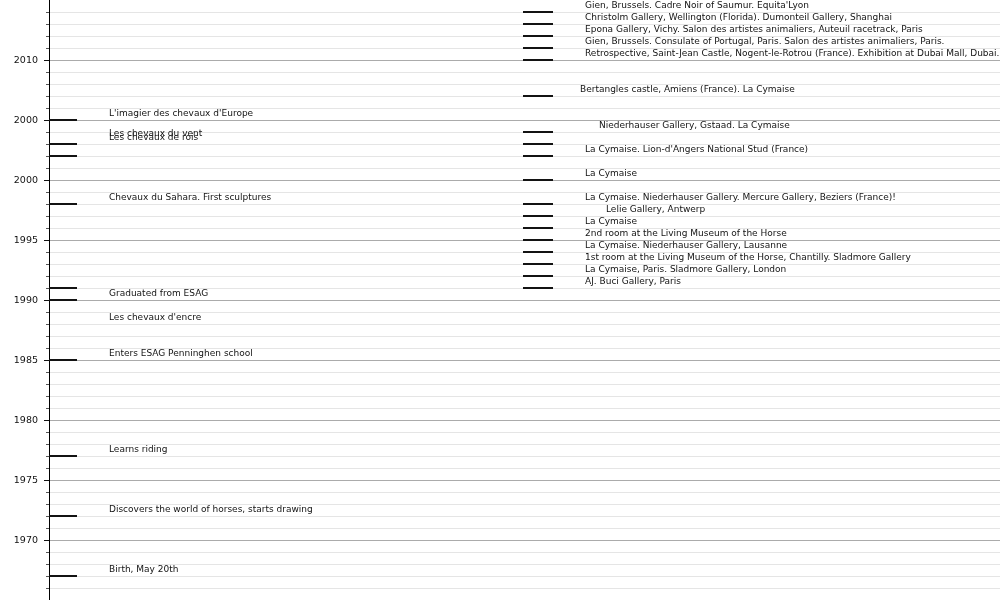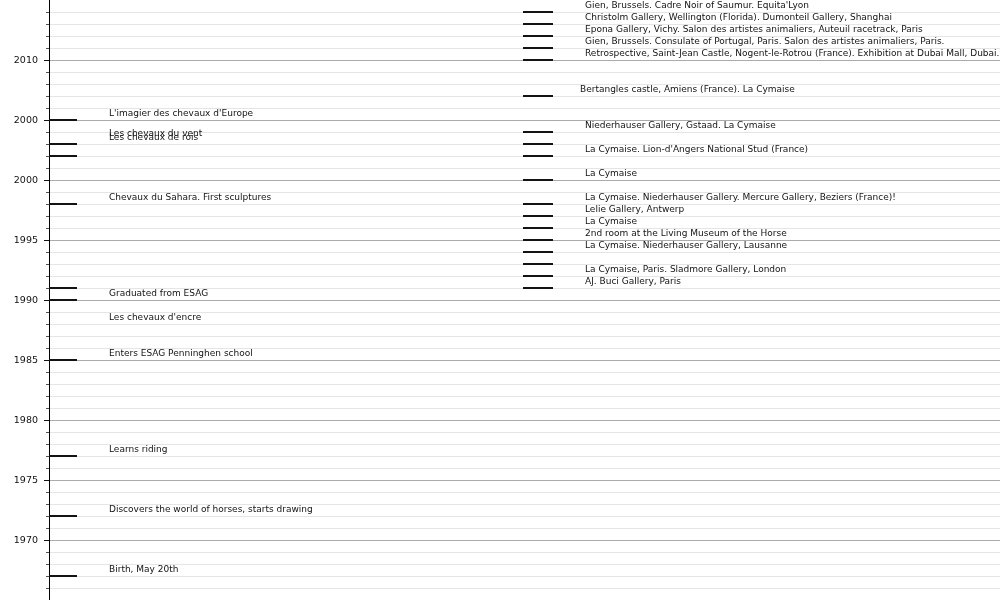--- a/index.html
+++ b/index.html
@@ -168,34 +168,35 @@
     <div class="evlab" style="left: 561px; top: 12px;">Christolm Gallery, Wellington (Florida). Dumonteil Gallery, Shanghai</div>
     <div class="evline" style="left: 523px; width: 30px; top: 35px;"></div>
     <div class="evlab" style="left: 561px; top: 24px;">Epona Gallery, Vichy. Salon des artistes animaliers, Auteuil racetrack, Paris</div>
     <div class="evline" style="left: 523px; width: 30px; top: 47px;"></div>
     <div class="evlab" style="left: 561px; top: 36px;">Gien, Brussels. Consulate of Portugal, Paris. Salon des artistes animaliers, Paris.</div>
     <div class="evline" style="left: 523px; width: 30px; top: 59px;"></div>
     <div class="evlab" style="left: 561px; top: 48px;">Retrospective, Saint-Jean Castle, Nogent-le-Rotrou (France). Exhibition at Dubai Mall, Dubai.</div>
     <div class="evline" style="left: 523px; width: 30px; top: 95px;"></div>
     <div class="evlab" style="left: 535px; top: 84px; margin-left: 21px;">Bertangles castle, Amiens (France). La Cymaise</div>
     <div class="evline" style="left: 523px; width: 30px; top: 131px;"></div>
-    <div class="evlab" style="left: 561px; top: 120px; text-align: center;">Niederhauser Gallery, Gstaad. La Cymaise</div>
+    <div class="evlab" style="left: 575px; top: 120px; text-align: center;">Niederhauser Gallery, Gstaad. La Cymaise</div>
     <div class="evline" style="left: 523px; width: 30px; top: 143px;"></div>
     <div class="evline" style="left: 523px; width: 30px; top: 155px;"></div>
     <div class="evlab" style="left: 561px; top: 144px;">La Cymaise. Lion-d'Angers National Stud (France)</div>
     <div class="evline" style="left: 523px; width: 30px; top: 179px;"></div>
     <div class="evlab" style="left: 561px; top: 168px;">La Cymaise</div>
     <div class="evline" style="left: 523px; width: 30px; top: 203px;"></div>
     <div class="evlab" style="left: 561px; top: 192px;">La Cymaise. Niederhauser Gallery. Mercure Gallery, Beziers (France)!</div>
     <div class="evline" style="left: 523px; width: 30px; top: 215px;"></div>
-    <div class="evlab" style="left: 561px; top: 204px;">Lelie Gallery, Antwerp</div>
+    <div class="evlab" style="left: 582px; top: 204px;">Lelie Gallery, Antwerp</div>
     <div class="evline" style="left: 523px; width: 30px; top: 227px;"></div>
     <div class="evlab" style="left: 561px; top: 216px;">La Cymaise</div>
     <div class="evline" style="left: 523px; width: 30px; top: 239px;"></div>
     <div class="evlab" style="left: 561px; top: 228px;">2nd room at the Living Museum of the Horse</div>
     <div class="evline" style="left: 523px; width: 30px; top: 251px;"></div>
     <div class="evlab" style="left: 561px; top: 240px;">La Cymaise. Niederhauser Gallery, Lausanne</div>
     <div class="evline" style="left: 523px; width: 30px; top: 263px;"></div>
+    <div class="evlab" style="left: 561px; top: 252px;">1st room at the Living Museum of the Horse, Chantilly. Sladmore Gallery</div>
     <div class="evline" style="left: 523px; width: 30px; top: 275px;"></div>
     <div class="evlab" style="left: 561px; top: 264px;">La Cymaise, Paris. Sladmore Gallery, London</div>
     <div class="evline" style="left: 523px; width: 30px; top: 287px;"></div>
     <div class="evlab" style="left: 561px; top: 276px;">AJ. Buci Gallery, Paris</div>
   </div>
 
 </body></html>

